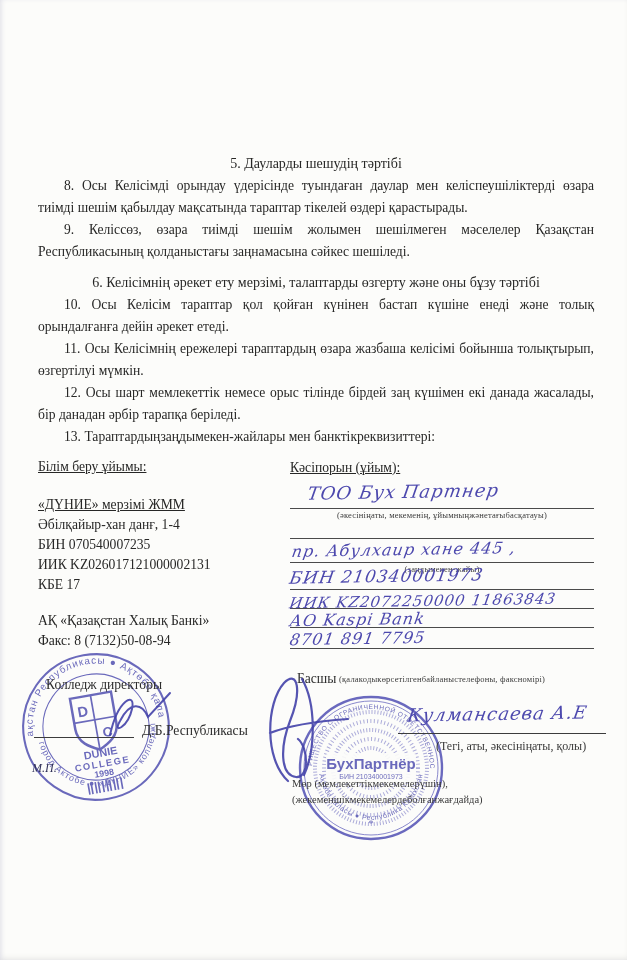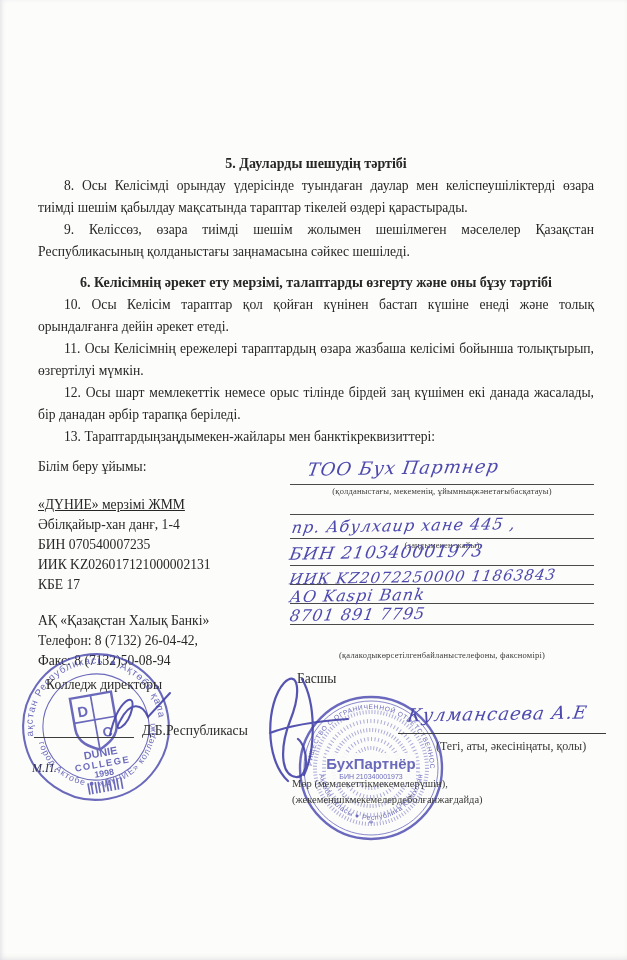--- a/index.html
+++ b/index.html
@@ -3,28 +3,28 @@
 <meta charset="utf-8">
 <style>
   html,body{margin:0;padding:0;}
   body{background:#f2f2f0;font-family:"Liberation Serif",serif;}
   .page{
     position:relative;width:627px;height:960px;margin:0 auto;
     background:#fcfcfa;color:#272726;overflow:hidden;
     box-shadow:inset 3px 0 6px -3px #d8d8e4, inset 0 -4px 8px -5px #dcdcd8;
   }
   .flow{position:absolute;top:153px;left:38px;width:556px;font-size:13.6px;line-height:22px;text-align:justify;}
-  .sec-title{text-align:center;font-weight:bold;margin:0;font-size:14px;}
+  .sec-title{text-align:center;font-weight:normal;margin:0;font-size:14px;}
   .sec-title.second{margin-top:9px;}
   .para{margin:0;text-indent:26px;}
   
   .cols{display:flex;margin-top:9px;text-align:left;}
   .col-left{width:252px;flex:0 0 auto;}
   .col-right{flex:1 1 auto;min-width:0;}
-  .party-header{margin-bottom:2px;}
+  .party-header{text-decoration:underline;margin-bottom:2px;}
   .u{text-decoration:underline;}
   .col-left div{line-height:20px;}
   .gap{height:16px;}
   .hw-row{border-bottom:1px solid #4a4a4a;position:relative;}
   .hw-label{font-size:8.5px;color:#3a3a3a;text-align:center;line-height:12px;letter-spacing:0.2px;}
   .hand{
     font-family:"DejaVu Serif",serif;font-style:italic;color:#4d49ae;
     display:inline-block;transform:skewX(-10deg) rotate(-1deg);
     letter-spacing:1px;white-space:nowrap;
   }
@@ -61,30 +61,30 @@
       <div class="col-left">
         <div class="party-header">Білім беру ұйымы:</div>
         <div class="gap"></div>
         <div class="u">«ДҮНИЕ» мерзімі ЖММ</div>
         <div>Әбілқайыр-хан данғ, 1-4</div>
         <div>БИН 070540007235</div>
         <div>ИИК KZ026017121000002131</div>
         <div>КБЕ 17</div>
         <div class="gap"></div>
         <div>АҚ «Қазақстан Халық Банкі»</div>
-        <div>Телефон: 8 (7132) 26-04-42,</div>
         <div>Факс: 8 (7132)50-08-94</div>
       </div>
 
       <div class="col-right">
+        <div class="party-header">Кәсіпорын (ұйым):</div>
 
         <div class="hw-row" style="height:27px;">
           <span class="hand" style="font-size:18px;margin-left:18px;">ТОО Бух Партнер</span>
         </div>
-        <div class="hw-label">(қолданыстағы, мекеменің, ұйымныңжәнетағыбасқатауы)</div>
+        <div class="hw-label">(әкесініңаты, мекеменің, ұйымныңжәнетағыбасқатауы)</div>
 
         <div class="hw-row" style="height:17px;"></div>
 
         <div class="hw-row" style="height:23px;">
           <span class="hand" style="font-size:16px;margin-left:2px;">пр. Абулхаир хане 445 ,</span>
         </div>
 
         <div class="hw-row" style="height:26px;">
           <div class="hw-label">(заңдымекен-жайы)</div>
           <span class="hand abs" style="font-size:17px;left:0;top:2px;">БИН 210340001973</span>

